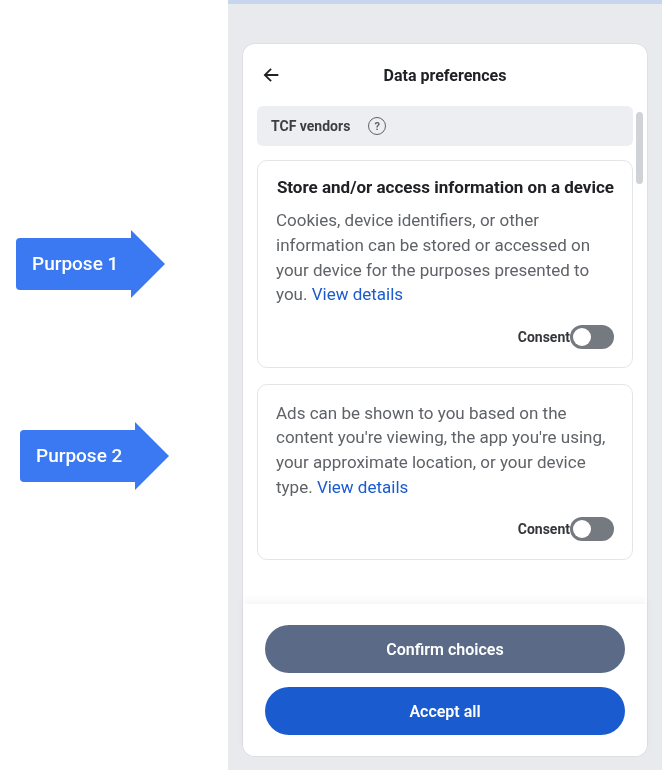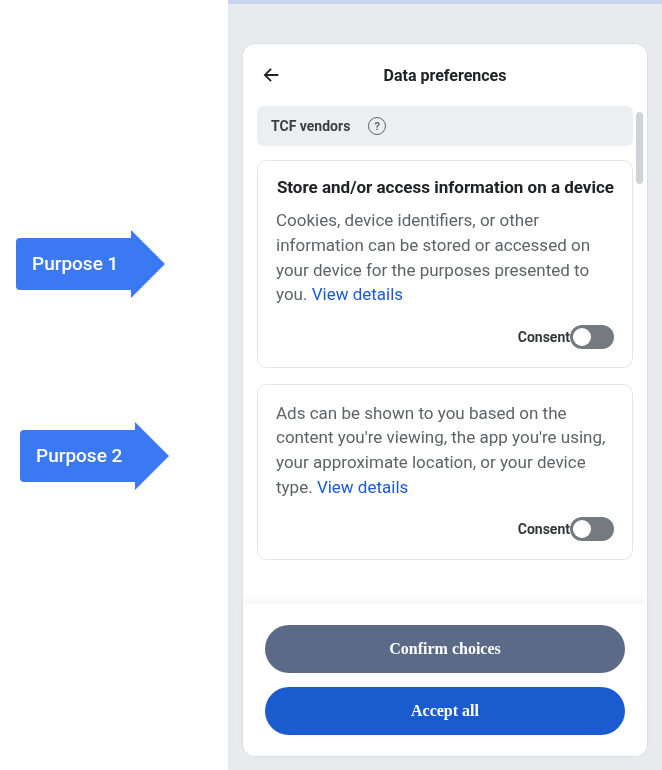--- a/index.html
+++ b/index.html
@@ -21,21 +21,21 @@
   .tcfbar .lbl{font-size:14px;font-weight:700;color:#3c3f42;}
   .help{width:16px;height:16px;border:1.6px solid #5f6368;border-radius:50%;display:flex;align-items:center;justify-content:center;font-size:11px;color:#5f6368;font-weight:700;line-height:1;cursor:pointer;}
   .card{border:1px solid #e3e5e8;border-radius:10px;padding:16px 18px 18px;margin-bottom:16px;}
   .ctitle{font-size:17px;font-weight:700;line-height:1.25;margin-bottom:10px;text-align:right;}
   .cbody{font-size:17px;color:#5f6368;line-height:1.45;}
   .vd{color:#1a5bd0;cursor:pointer;}
   .crow{display:flex;align-items:center;justify-content:flex-end;margin-top:18px;}
   .clabel{font-size:14px;font-weight:700;color:#343639;}
   .toggle{width:44px;height:24px;background:#757980;border-radius:12px;position:relative;cursor:pointer;}
   .toggle .knob{position:absolute;left:3px;top:3px;width:18px;height:18px;background:#fff;border-radius:50%;}
-  .footer{position:absolute;left:0;bottom:0;width:100%;height:152px;background:#fff;border-radius:0 0 12px 12px;display:flex;flex-direction:column;align-items:center;justify-content:center;gap:14px;box-shadow:0 -4px 8px rgba(0,0,0,0.04);font-family:Liberation Serif, serif;}
+  .footer{position:absolute;left:0;bottom:0;width:100%;height:152px;background:#fff;border-radius:0 0 12px 12px;display:flex;flex-direction:column;align-items:center;justify-content:center;gap:14px;box-shadow:0 -4px 8px rgba(0,0,0,0.04);}
   .btn{width:360px;height:48px;border-radius:24px;display:flex;align-items:center;justify-content:center;font-size:16px;font-weight:600;cursor:pointer;}
   .btn.secondary{background:#5b6b87;color:#fff;}
   .btn.primary{background:#1a5bd0;color:#fff;}
 </style>
 </head>
 <body>
 
 <div class="stage">
   <div class="topbar"></div>
   <div class="device-bg"></div>

